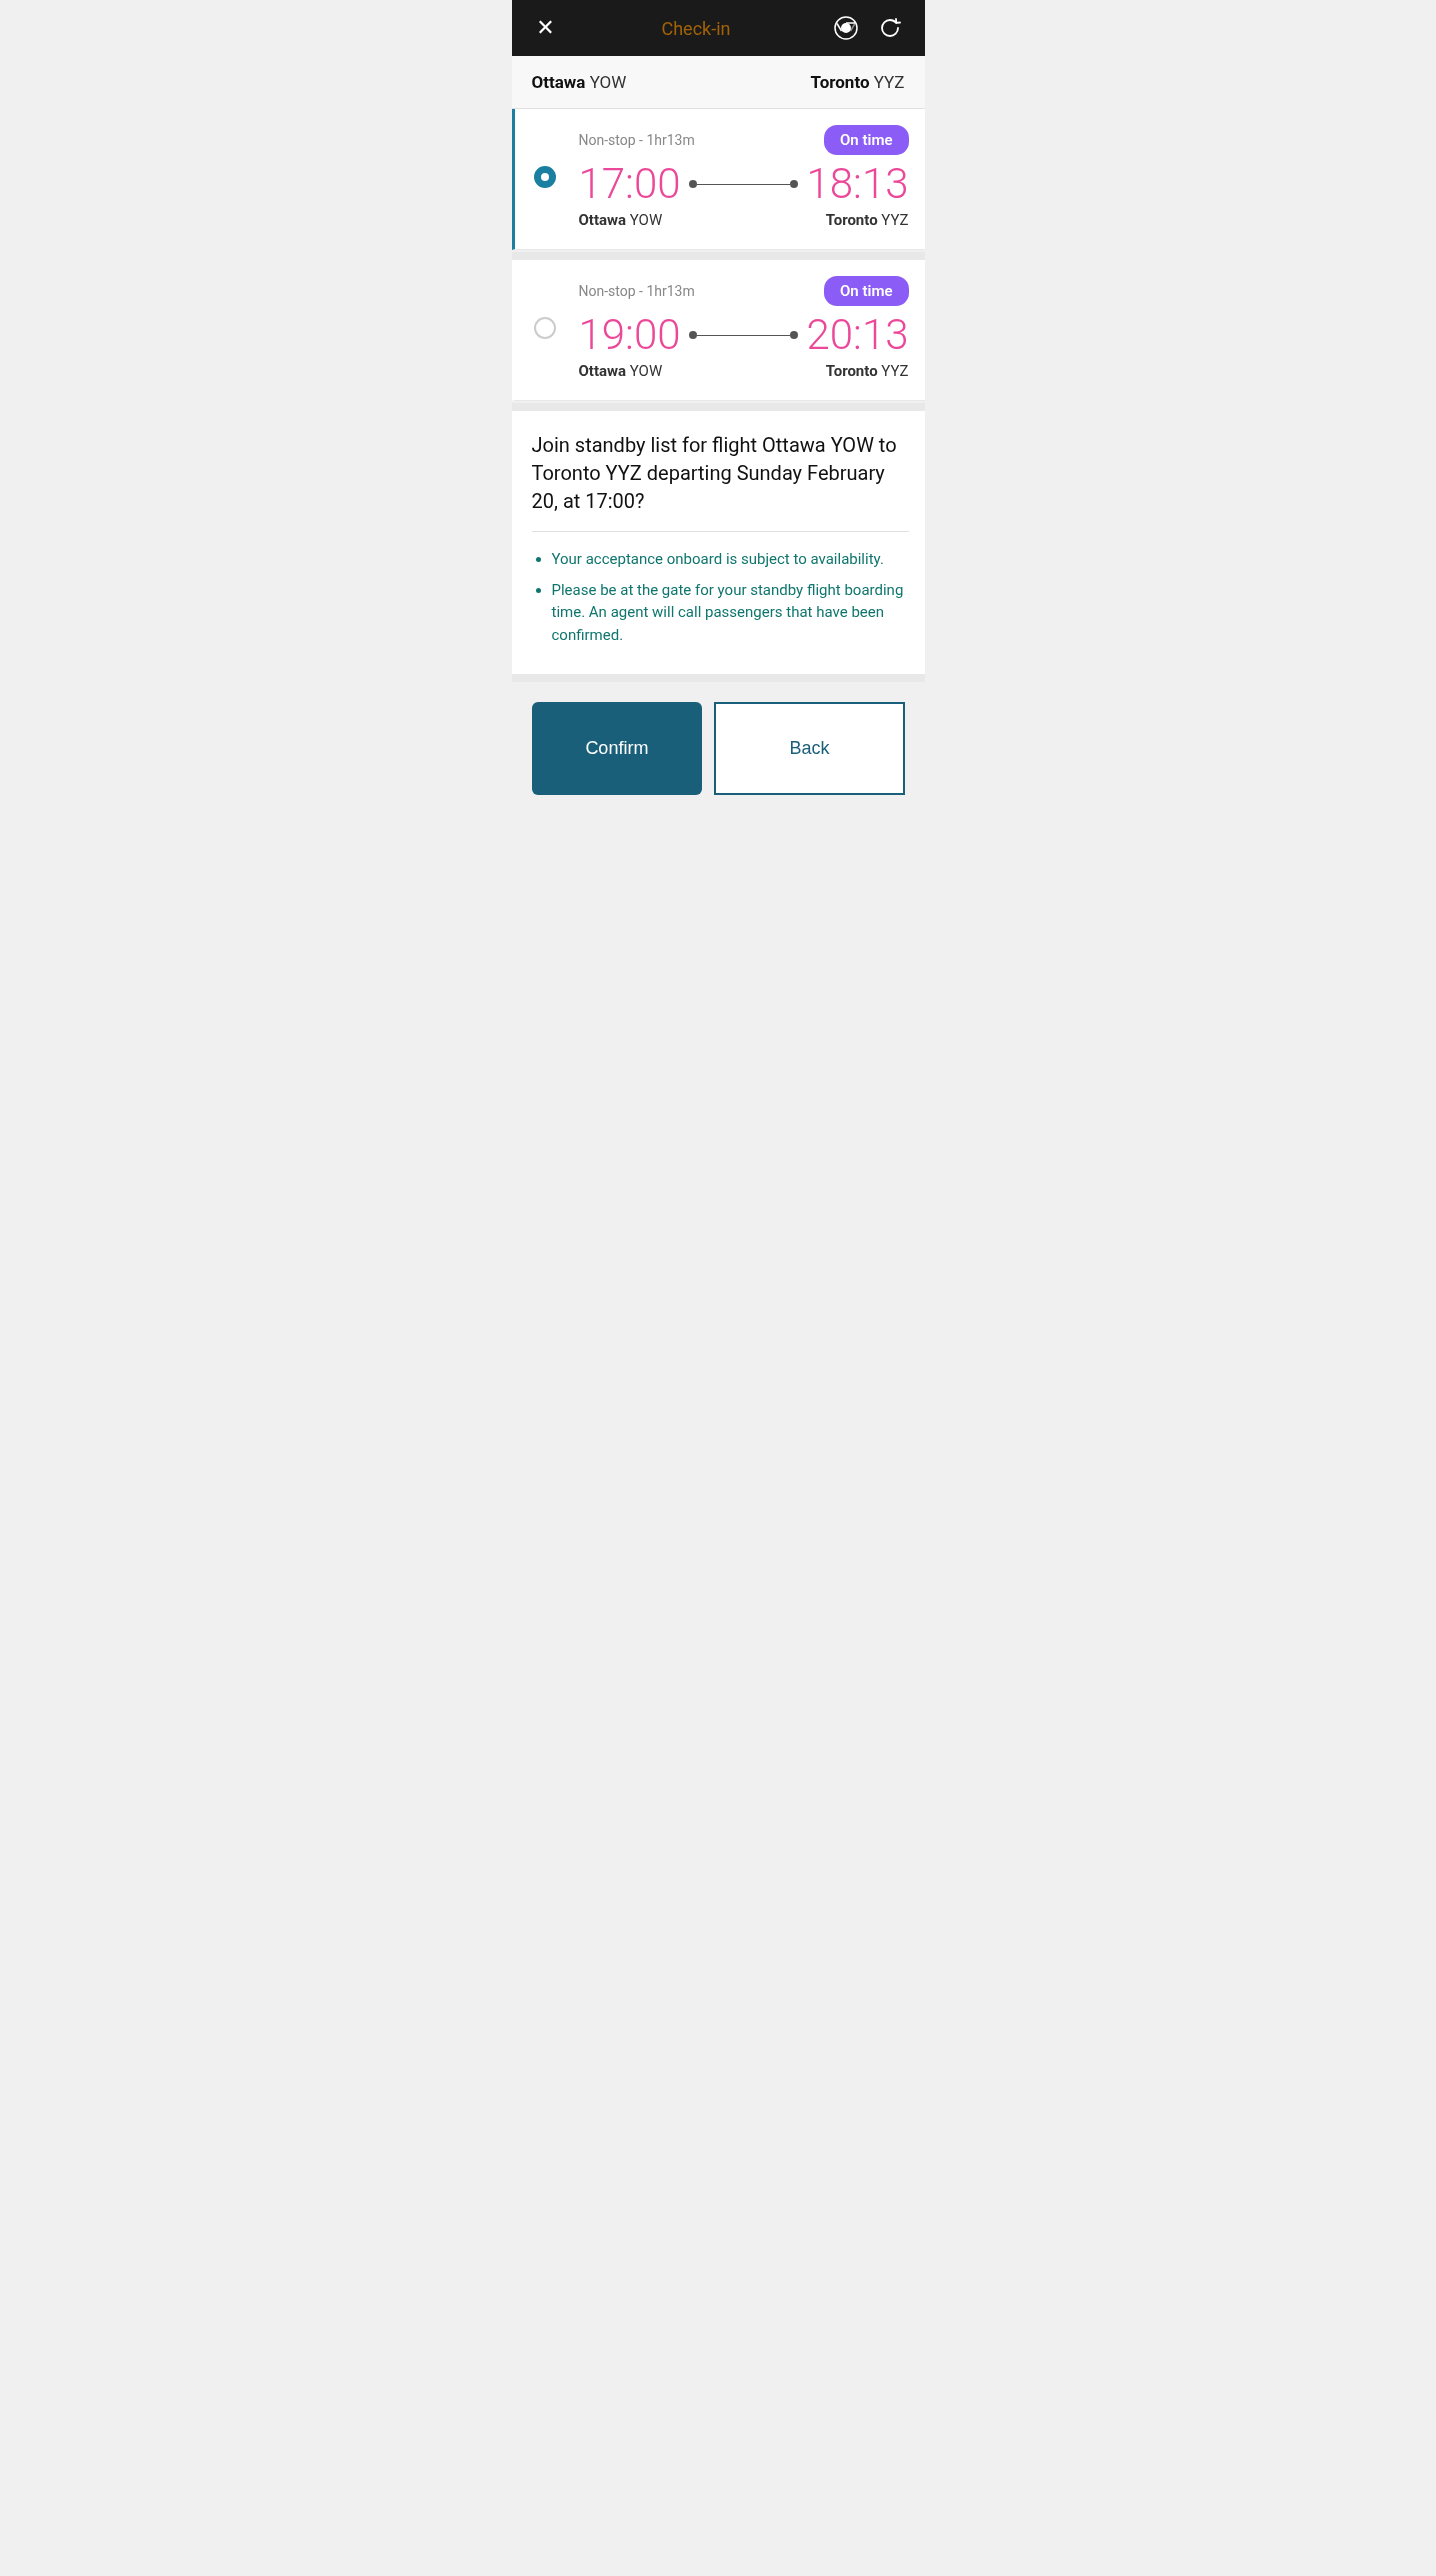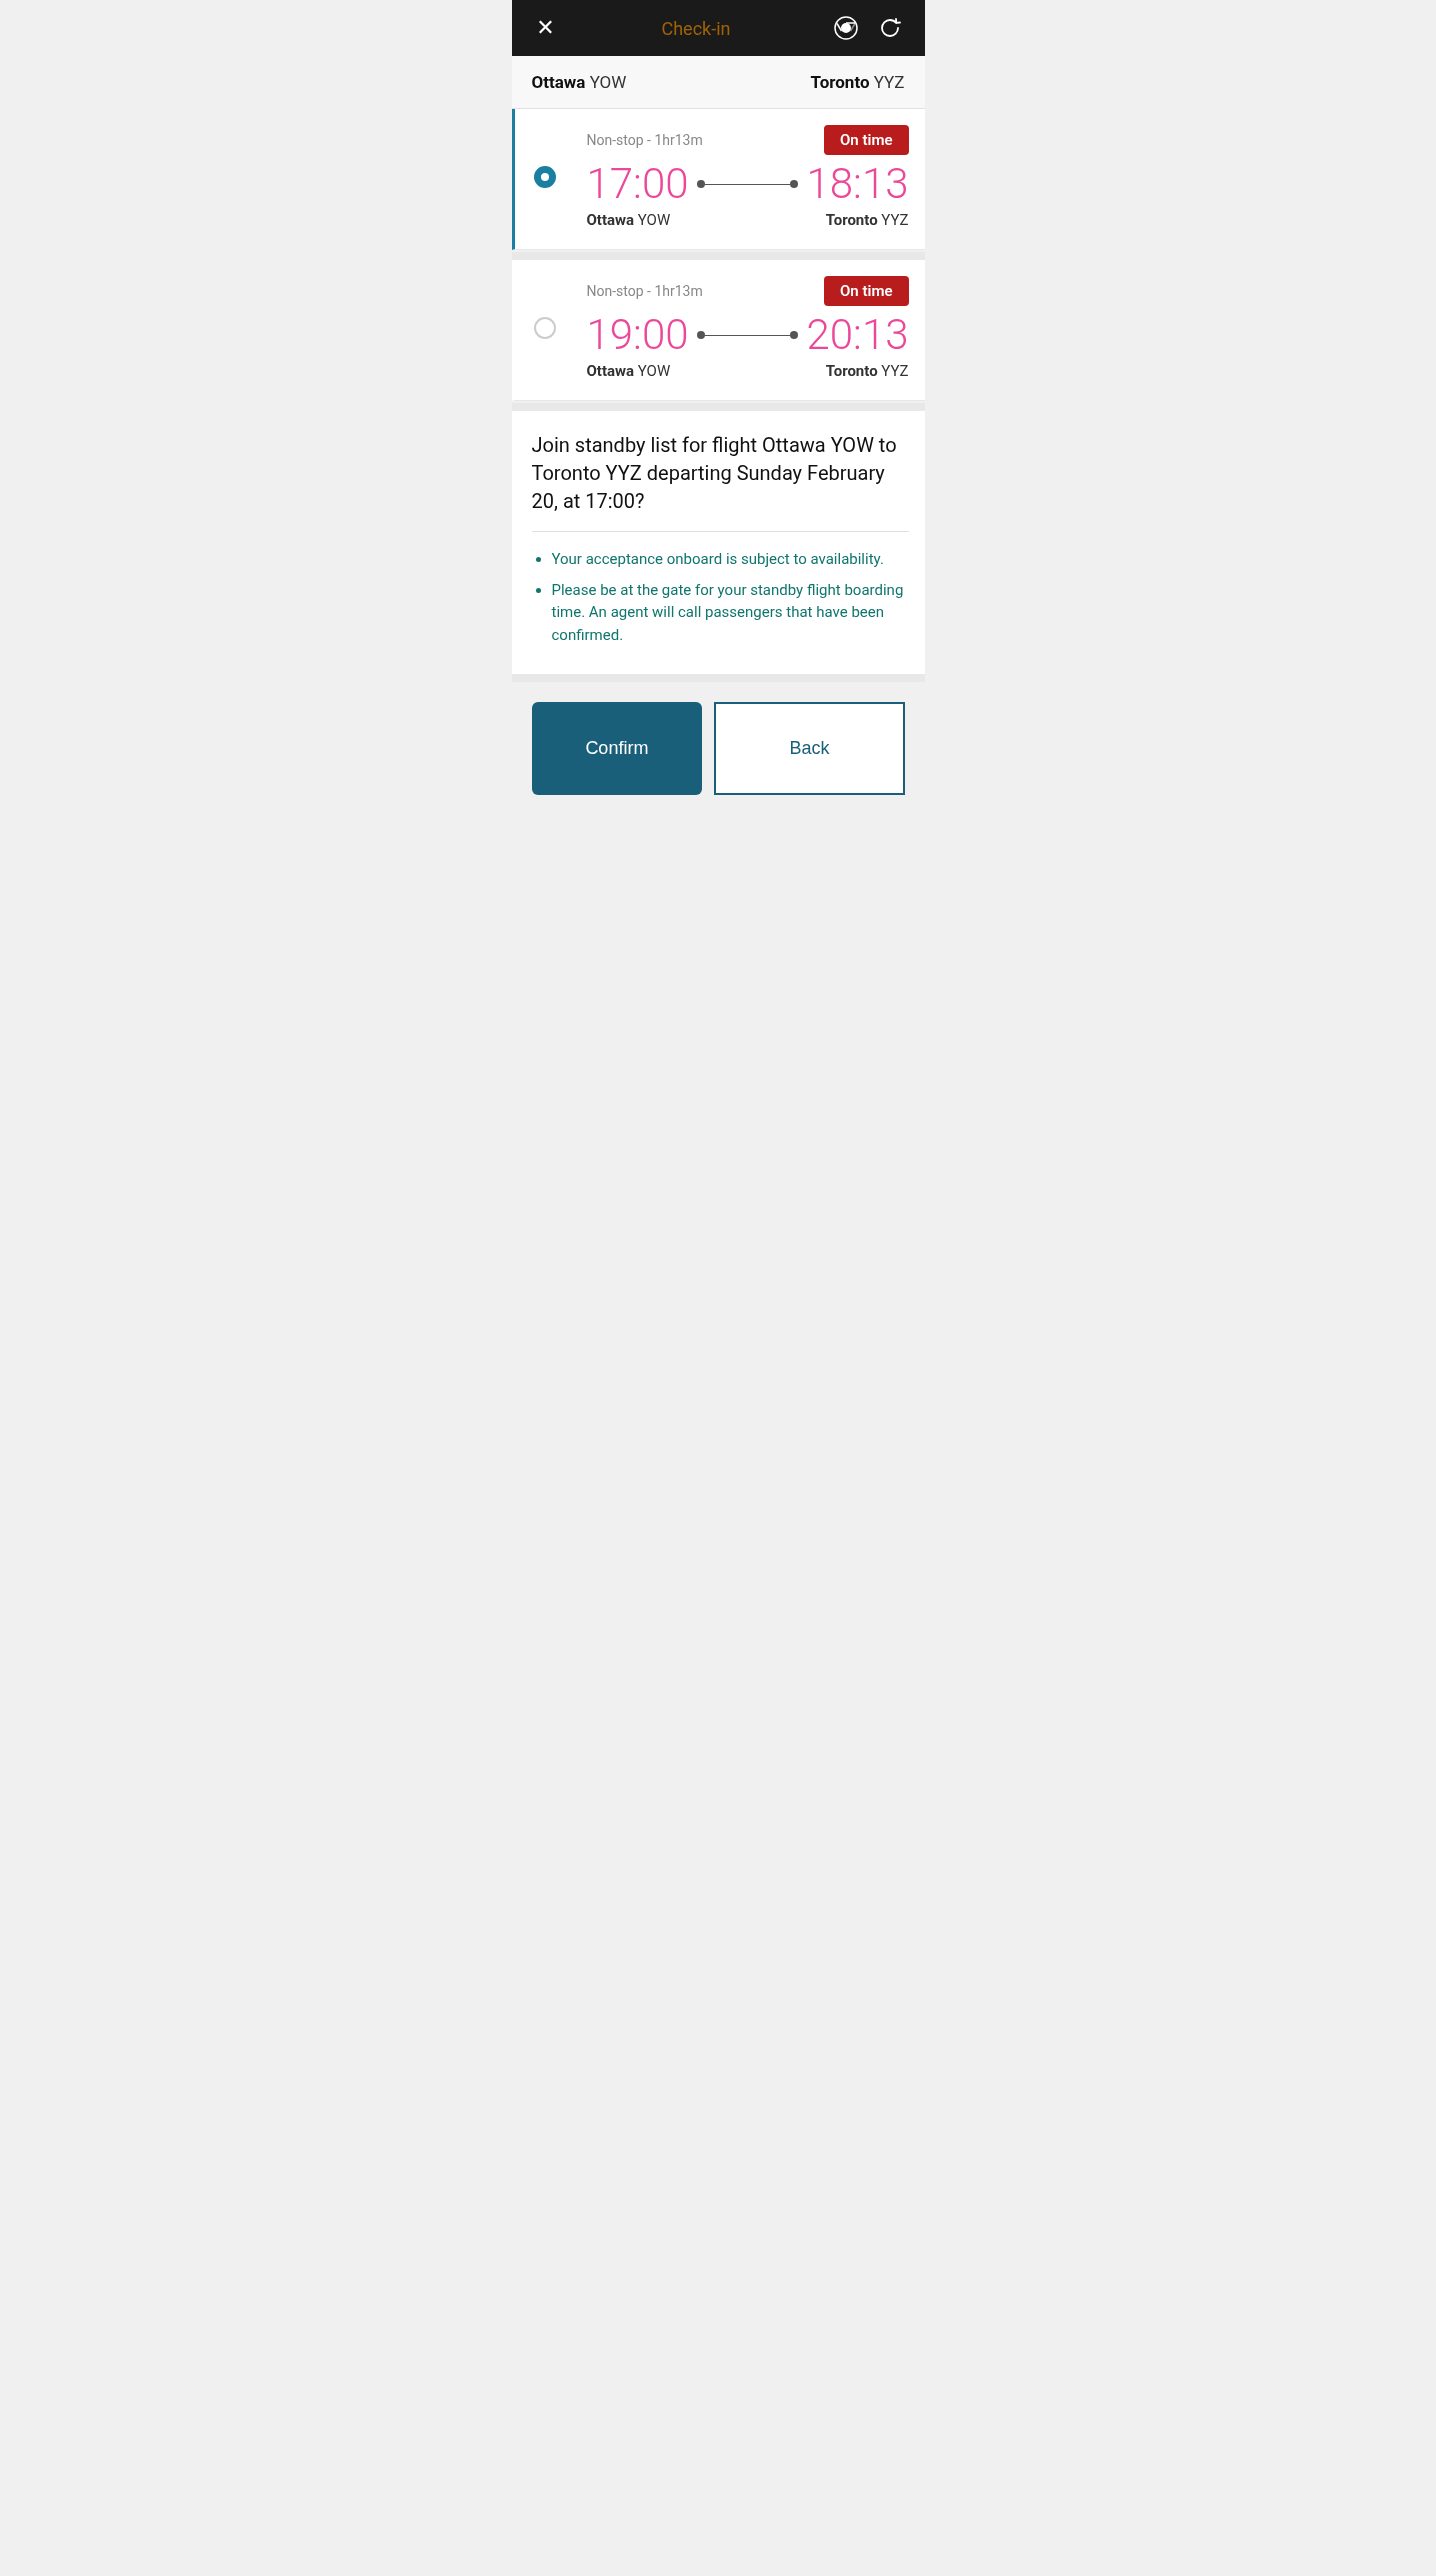--- a/index.html
+++ b/index.html
@@ -78,21 +78,21 @@
       color: #111;
     }
 
     
     .flight-card {
       background: white;
       margin-bottom: 2px;
       padding: 16px 16px 20px 16px;
       display: flex;
       align-items: center;
-      gap: 28px;
+      gap: 20px;
       position: relative;
       border-bottom: 1px solid #e8e8e8;
     }
 
     .flight-card.selected {
       background: white;
       border-left: 3px solid #1a7fa0;
     }
 
     .flight-card.unselected {
@@ -142,26 +142,26 @@
       align-items: center;
       margin-bottom: 8px;
     }
 
     .flight-meta {
       font-size: 14px;
       color: #888;
     }
 
     .on-time-badge {
-      background: #b91c1c;
+      background: #8b5cf6;
       color: white;
       font-size: 15px;
       font-weight: 600;
       padding: 6px 16px;
-      border-radius: 4px;
+      border-radius: 13px;
     }
 
     .flight-times-row {
       display: flex;
       align-items: center;
       gap: 8px;
       margin-bottom: 6px;
     }
 
     .flight-time {

